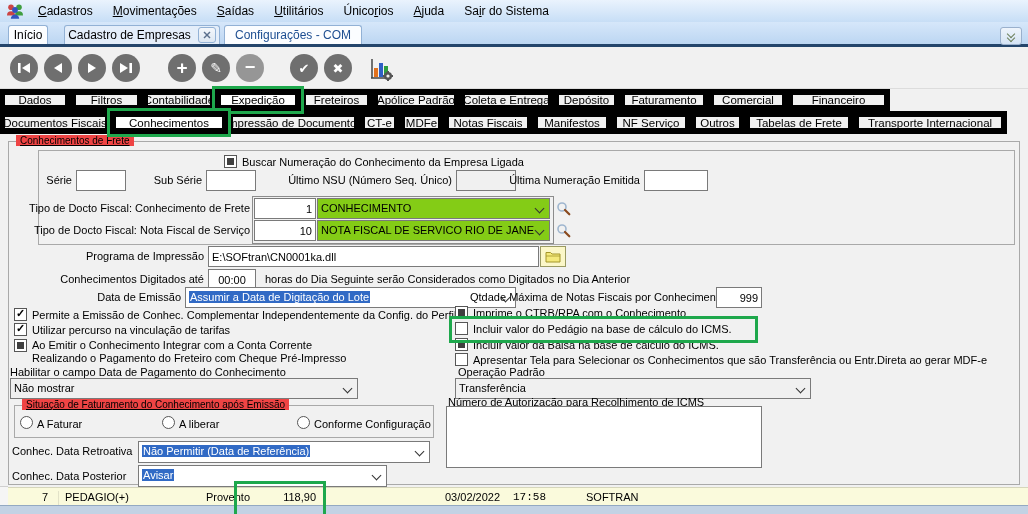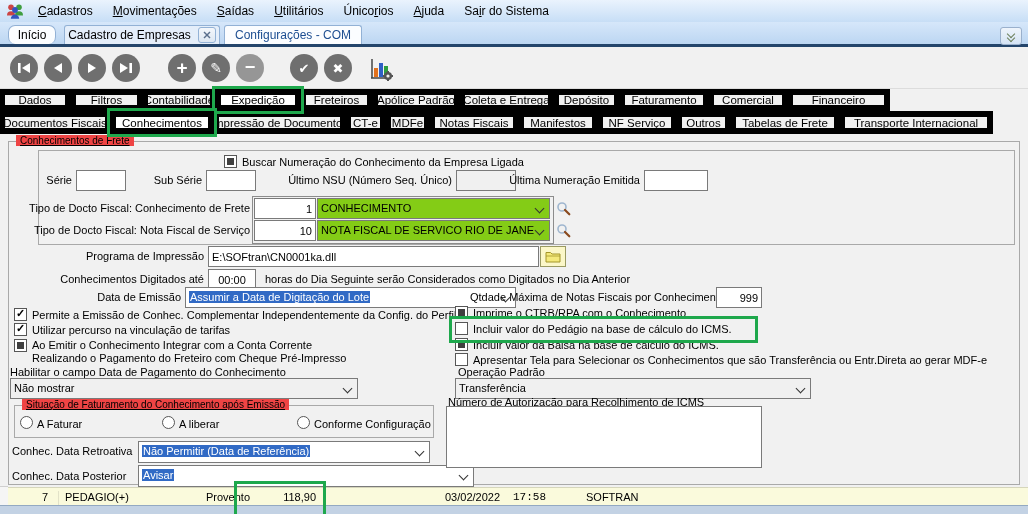--- a/index.html
+++ b/index.html
@@ -76,21 +76,21 @@
   <div class="menu-item"><span></span><u>C</u><span>adastros</span></div>
   <div class="menu-item"><span></span><u>M</u><span>ovimentações</span></div>
   <div class="menu-item"><span></span><u>S</u><span>aídas</span></div>
   <div class="menu-item"><span></span><u>U</u><span>tilitários</span></div>
   <div class="menu-item"><span>Único</span><u>r</u><span>ios</span></div>
   <div class="menu-item"><span></span><u>A</u><span>juda</span></div>
   <div class="menu-item"><span>Sa</span><u>i</u><span>r do Sistema</span></div>
 </div>
 
 <div id="tabstrip">
-  <div class="wtab" style="left:8px;width:48px;border-radius:7px;">
+  <div class="wtab" style="left:8px;width:40px;">
     <span>Início</span>
   </div>
   <div class="wtab" style="left:64px;width:156px;background:#e4eefa;">
     <span>Cadastro de Empresas</span>
     <span class="closebtn">
       <svg width="8" height="8" viewBox="0 0 8 8">
           <line x1="1" y1="1" x2="7" y2="7" stroke="#5a6f8c" stroke-width="1.4"></line>
           <line x1="7" y1="1" x2="1" y2="7" stroke="#5a6f8c" stroke-width="1.4"></line>
         </svg>
     </span>
@@ -166,21 +166,21 @@
   <div class="ptab" style="width:88px;">Apólice Padrão</div>
   <div class="ptab" style="width:95px;">Coleta e Entrega</div>
   <div class="ptab" style="width:67px;">Depósito</div>
   <div class="ptab" style="width:90px;">Faturamento</div>
   <div class="ptab" style="width:80px;">Comercial</div>
   <div class="ptab" style="width:103px;">Financeiro</div>
 </div>
 
 <div class="ptab-row" style="top:111px;height:23px;">
   <div class="ptab" style="width:112px;">Documentos Fiscais</div>
-  <div class="ptab sel green-outline" style="width:104px;">Conhecimentos</div>
+  <div class="ptab sel green-outline" style="width:118px;">Conhecimentos</div>
   <div class="ptab" style="width:133px;">Impressão de Documentos</div>
   <div class="ptab" style="width:41px;">CT-e</div>
   <div class="ptab" style="width:45px;">MDFe</div>
   <div class="ptab" style="width:90px;">Notas Fiscais</div>
   <div class="ptab" style="width:80px;">Manifestos</div>
   <div class="ptab" style="width:80px;">NF Serviço</div>
   <div class="ptab" style="width:55px;">Outros</div>
   <div class="ptab" style="width:110px;">Tabelas de Frete</div>
   <div class="ptab" style="width:154px;">Transporte Internacional</div>
 </div>
@@ -266,21 +266,21 @@
 <span class="radio" style="left:20px;top:416px;"></span>
 <span class="lb" style="left:37px;top:418px;">A Faturar</span>
 <span class="radio" style="left:162px;top:416px;"></span>
 <span class="lb" style="left:179px;top:418px;">A liberar</span>
 <span class="radio" style="left:297px;top:416px;"></span>
 <span class="lb" style="left:314px;top:418px;">Conforme Configuração</span>
 
 <span class="lb" style="left:12px;top:445px;">Conhec. Data Retroativa</span>
 <div class="combo" style="left:138px;top:441px;width:292px;height:22px;"><span class="sel-text">Não Permitir (Data de Referência)</span><span class="chev"></span></div>
 <span class="lb" style="left:12px;top:470px;">Conhec. Data Posterior</span>
-<div class="combo" style="left:138px;top:465px;width:336px;height:22px;"><span class="sel-text">Avisar</span><span class="chev"></span></div>
+<div class="combo" style="left:138px;top:465px;width:249px;height:22px;"><span class="sel-text">Avisar</span><span class="chev"></span></div>
 
 <span class="lb" style="left:448px;top:396px;">Número de Autorização para Recolhimento de ICMS</span>
 <div class="gbox" style="left:446px;top:406px;width:316px;height:62px;background:#fff;border-color:#7a7a7a;"></div>
 
 <div id="grid-gutter"></div>
 <div id="gridrow">
   <span style="left:12px;width:28px;text-align:right;">7</span>
   <span class="gdiv" style="left:50px;"></span>
   <span style="left:57px;">PEDAGIO(+)</span>
   <span style="left:198px;">Provento</span>

